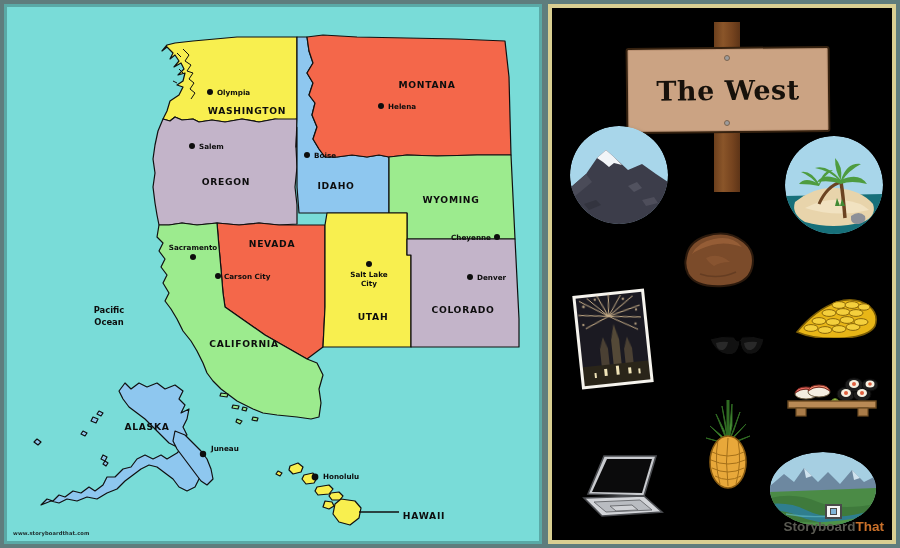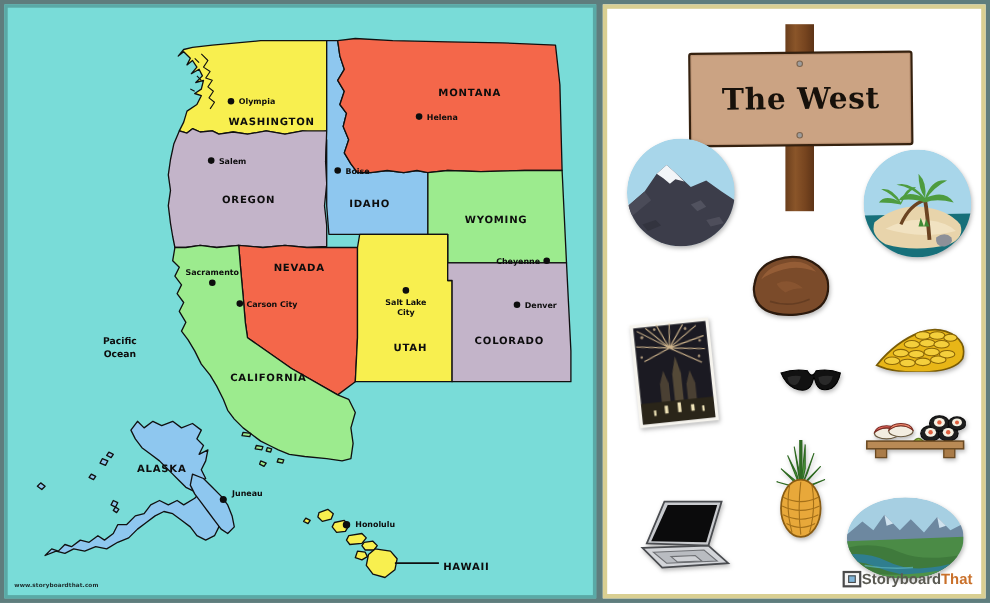--- a/index.html
+++ b/index.html
@@ -16,21 +16,21 @@
   .mlabel{font-family:"DejaVu Sans",sans-serif;font-weight:bold;fill:#0d0d0d;
     text-anchor:middle;dominant-baseline:middle;}
   .state-name{font-size:9.2px;letter-spacing:.7px;}
   .city-name{font-size:7.2px;}
   .city-left{text-anchor:end;}
   .city-right{text-anchor:start;}
   .ocean-name{font-size:8.4px;}
 
   
   .collage-panel{position:absolute;left:548px;top:4px;width:348px;height:540px;
-    background:#ffffff;border:4px solid #d9cf92;box-sizing:border-box;overflow:hidden;}
+    background:#000000;border:4px solid #d9cf92;box-sizing:border-box;overflow:hidden;}
   .item{position:absolute;}
 
   
   .sign-wrap{position:absolute;left:74px;top:14px;width:200px;height:170px;}
   .sign-post{position:absolute;left:88px;top:0;width:26px;height:170px;
     background:linear-gradient(90deg,#6b3f1d 0%,#8a5529 35%,#76441f 70%,#5d3417 100%);}
   .sign-board{position:absolute;left:0;top:25px;width:200px;height:82px;
     background:#cba383;border:2px solid #35210f;border-radius:3px;
     box-shadow:inset 0 0 0 1px #bb9273;
     display:flex;align-items:center;justify-content:center;
@@ -38,21 +38,21 @@
   .sign-text{font-family:"DejaVu Serif",serif;font-weight:bold;font-size:27px;
     color:#17110b;letter-spacing:.5px;}
   .screw{position:absolute;width:4px;height:4px;border-radius:50%;
     background:#9c9c9c;border:1px solid #7c6550;left:98px;}
 
   
   .circ{border-radius:50%;overflow:hidden;}
   .oval{border-radius:50%;overflow:hidden;}
   .shadow{filter:drop-shadow(1px 2px 2px rgba(0,0,0,.28));}
 
-  .logo{position:absolute;right:8px;bottom:6px;display:flex;align-items:center;gap:0;}
+  .logo{position:absolute;right:8px;bottom:6px;display:flex;align-items:center;gap:0;flex-direction:column;}
   .logo-mark{width:17px;height:15px;background:#f4f4f4;border:2px solid #4a4a4a;
     display:flex;align-items:center;justify-content:center;box-sizing:border-box;}
   .logo-mark i{display:block;width:7px;height:7px;background:#7fb4d8;border:1px solid #4a4a4a;box-sizing:border-box;}
   .logo-text{font-family:"Liberation Sans",sans-serif;font-size:13.5px;font-weight:bold;color:#5a5a52;}
   .logo-text b{color:#c9702a;font-weight:bold;}
 </style>
 </head>
 <body>
 
 <div class="stage">

